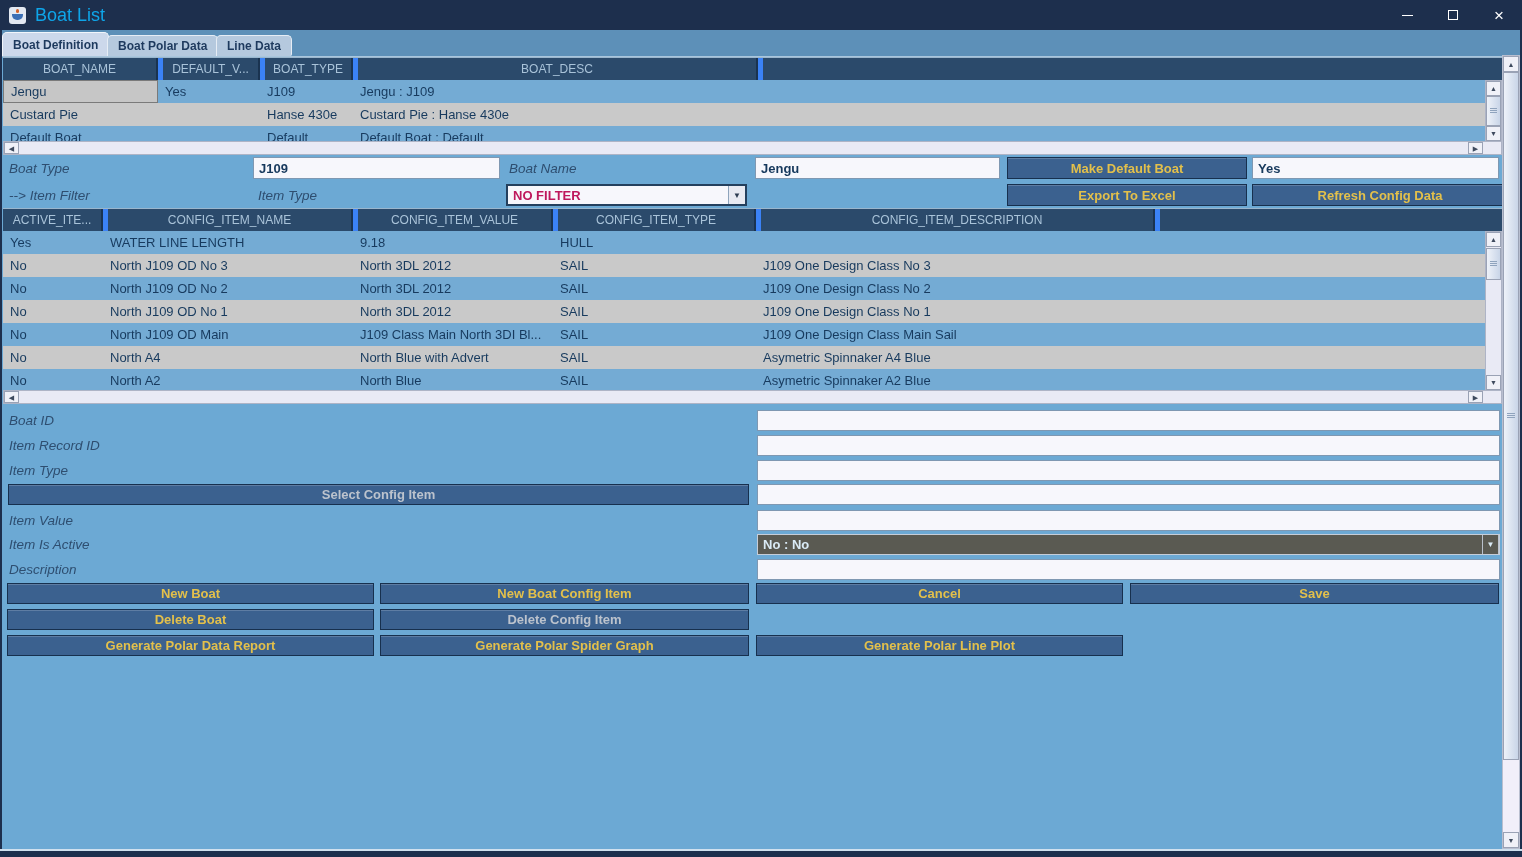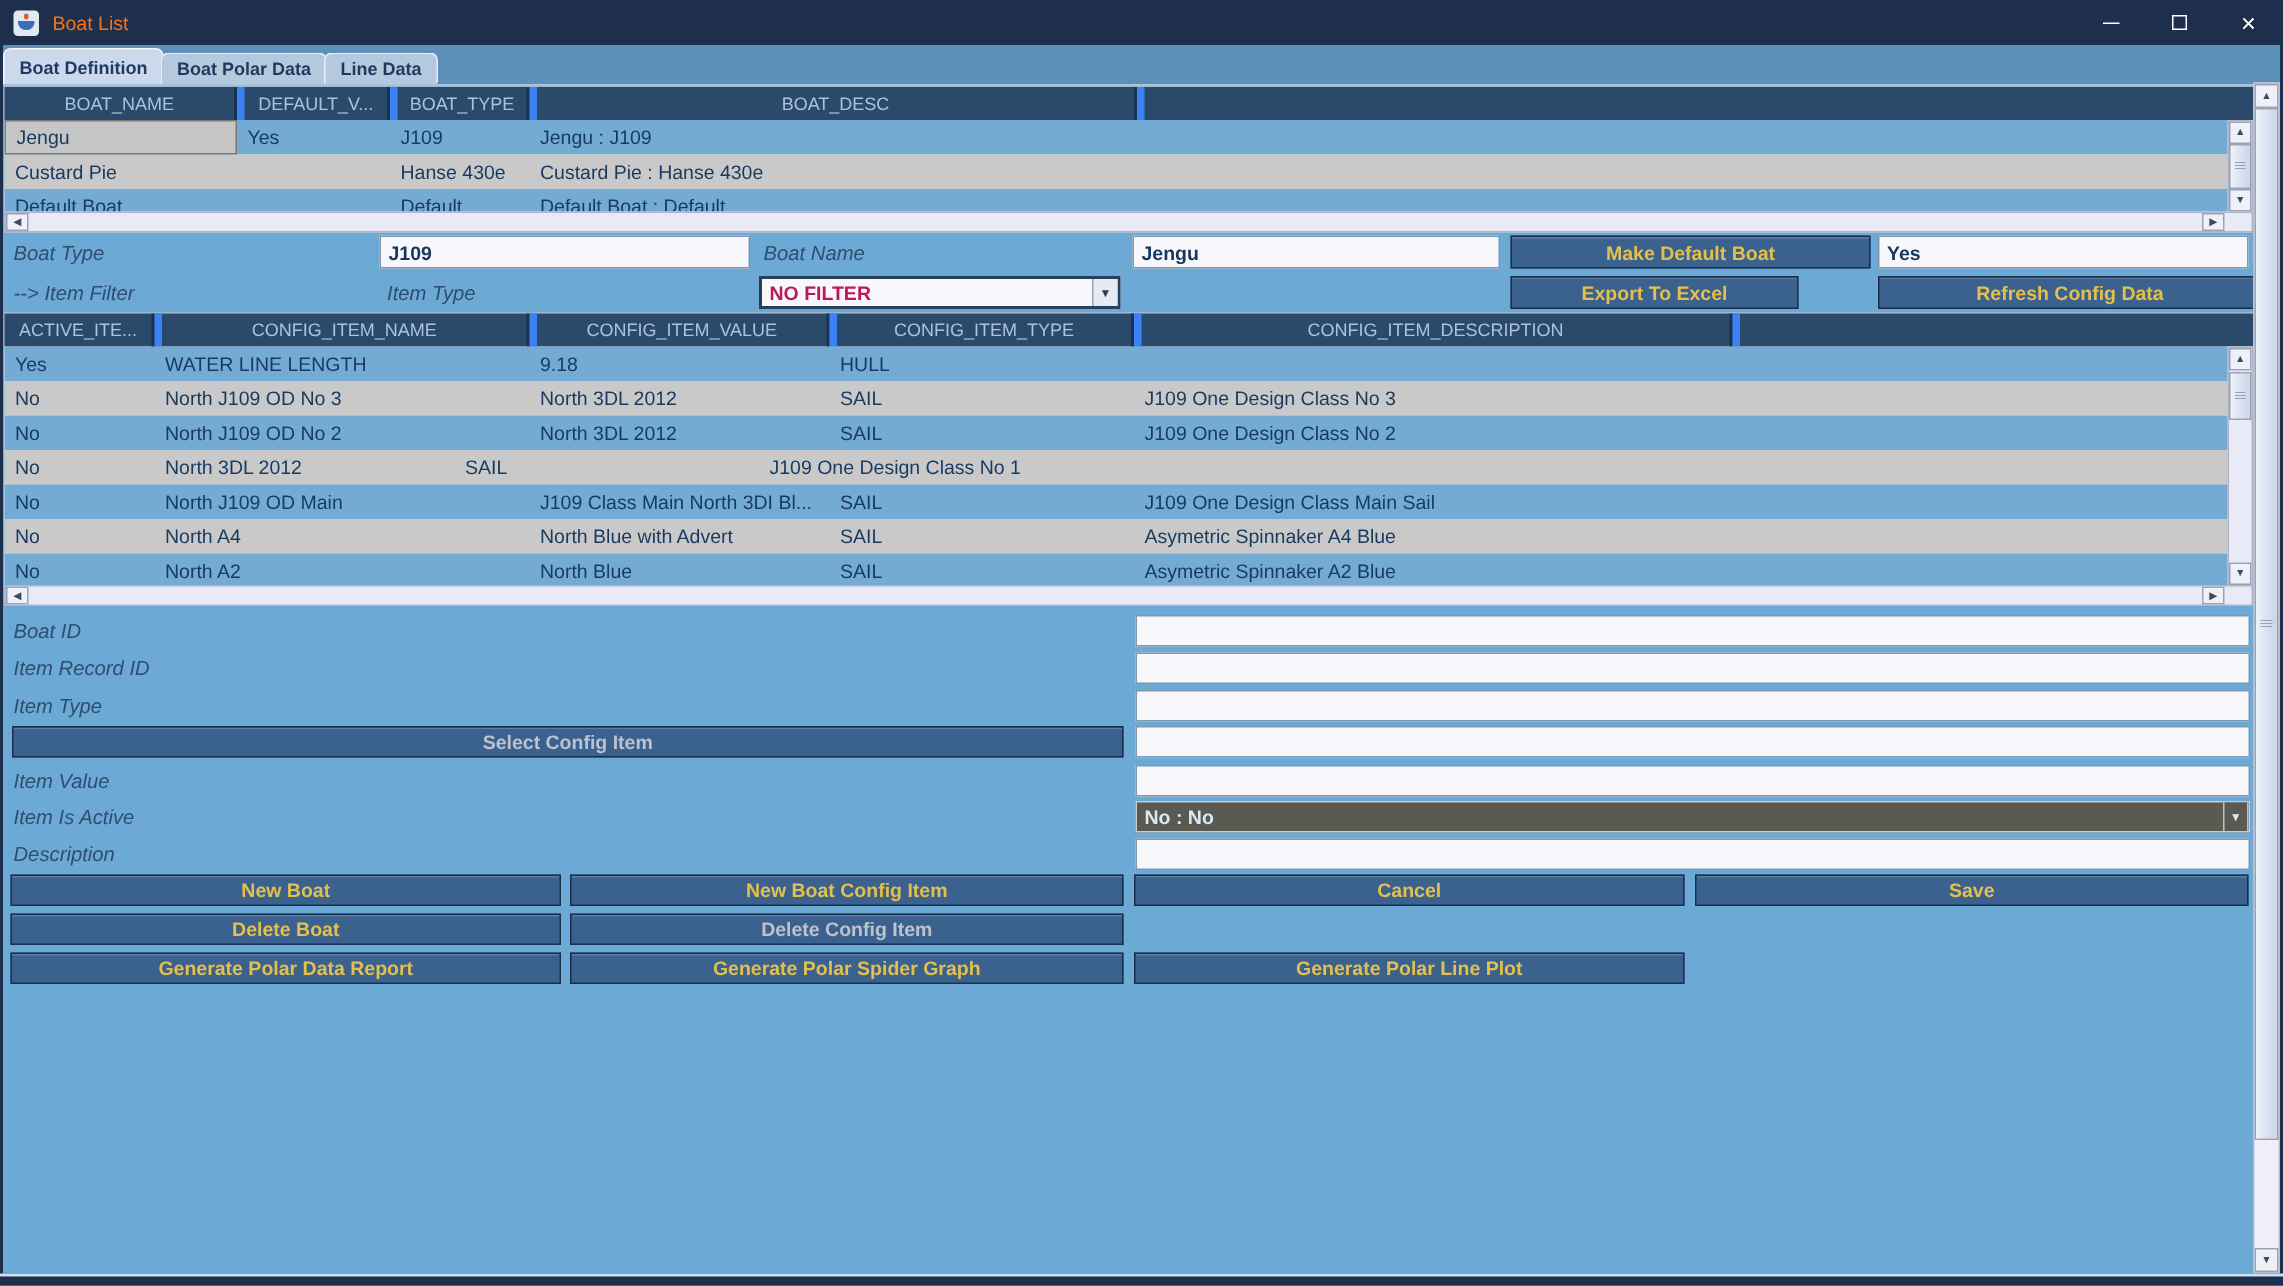--- a/index.html
+++ b/index.html
@@ -5,21 +5,21 @@
   * { margin:0; padding:0; box-sizing:border-box; }
   html,body { background:#4a4a4a; }
   body { font-family:"Liberation Sans", sans-serif; }
   .window { position:relative; width:1522px; height:857px; background:#6ca9d4; overflow:hidden; }
 
   
   .titlebar { position:absolute; top:0; left:0; width:1522px; height:30px; background:#1d2f4d; display:flex; align-items:center; }
   .appicon { width:17px; height:17px; margin-left:9px; background:#e3e9f2; border-radius:3px; position:relative; display:inline-block; }
   .appicon .cup { position:absolute; left:3px; top:7px; width:11px; height:6px; background:#3b6fb5; border-radius:0 0 5px 5px; }
   .appicon .steam { position:absolute; left:7px; top:2px; width:3px; height:4px; background:#d2622a; border-radius:2px; }
-  .title { color:#f97316; font-size:13px; margin-left:9px; }
+  .title { color:#0ea5e9; font-size:18px; margin-left:9px; }
   .winbtns { position:absolute; right:0; top:0; height:30px; display:flex; }
   .winbtn { width:46px; height:30px; display:flex; align-items:center; justify-content:center; cursor:default; }
   .min-icon { display:block; width:11px; height:1px; background:#ffffff; }
   .max-icon { display:block; width:10px; height:10px; border:1px solid #ffffff; }
   .close-icon { color:#ffffff; font-size:17px; line-height:17px; }
 
   
   .tabstrip { position:absolute; top:30px; left:0; width:1522px; height:27px; background:#5d90b8; border-bottom:1px solid #a9c6dd; }
   .tab { position:absolute; bottom:0; height:21px; background:#b5c9de; border:1px solid #e6edf5; border-bottom:none; border-radius:5px 5px 2px 0; display:flex; align-items:center; justify-content:center; padding:0 10px; cursor:pointer; }
   .tab span { font-size:12px; font-weight:bold; color:#1e3a5e; }
@@ -155,21 +155,21 @@
   <input class="fld" style="left: 755px; top: 157px; width: 245px;" readonly="" value="Jengu">
   <div class="btn" style="left:1007px; top:157px; width:240px; height:22px;">Make Default Boat</div>
   <input class="fld" style="left: 1252px; top: 157px; width: 247px;" readonly="" value="Yes">
 
   <div class="lbl" style="left:9px; top:185px;">--&gt; Item Filter</div>
   <div class="lbl" style="left:258px; top:185px;">Item Type</div>
   <div class="combo" style="left:506px; top:184px; width:241px; height:22px;">
     <span class="cv">NO  FILTER</span>
     <span class="arrowbox">▼</span>
   </div>
-  <div class="btn" style="left:1007px; top:184px; width:192px; height:22px;">Export To Excel</div>
+  <div class="btn" style="left:1007px; top:184px; width:240px; height:22px;">Export To Excel</div>
   <div class="btn" style="left:1252px; top:184px; width:256px; height:22px;">Refresh Config Data</div>
 
   <div class="tbl ct" style="top:208px; height:182px;">
     <div class="thead">
       <div class="hc c0">ACTIVE_ITE...</div>
       <div class="hc c1">CONFIG_ITEM_NAME</div>
       <div class="hc c2">CONFIG_ITEM_VALUE</div>
       <div class="hc c3">CONFIG_ITEM_TYPE</div>
       <div class="hc c4">CONFIG_ITEM_DESCRIPTION</div>
       <div class="hc fill"></div>
@@ -190,20 +190,21 @@
       </div>
       <div class="trow row-blue">
         <div class="tc c0">No</div>
         <div class="tc c1">North J109 OD No 2</div>
         <div class="tc c2">North 3DL 2012</div>
         <div class="tc c3">SAIL</div>
         <div class="tc c4">J109 One Design Class No 2</div>
       </div>
       <div class="trow row-gray">
         <div class="tc c0">No</div>
+        <div class="tc c1">North J109 OD No 1</div>
         <div class="tc c2">North 3DL 2012</div>
         <div class="tc c3">SAIL</div>
         <div class="tc c4">J109 One Design Class No 1</div>
       </div>
       <div class="trow row-blue">
         <div class="tc c0">No</div>
         <div class="tc c1">North J109 OD Main</div>
         <div class="tc c2">J109 Class Main North 3DI Bl...</div>
         <div class="tc c3">SAIL</div>
         <div class="tc c4">J109 One Design Class Main Sail</div>

